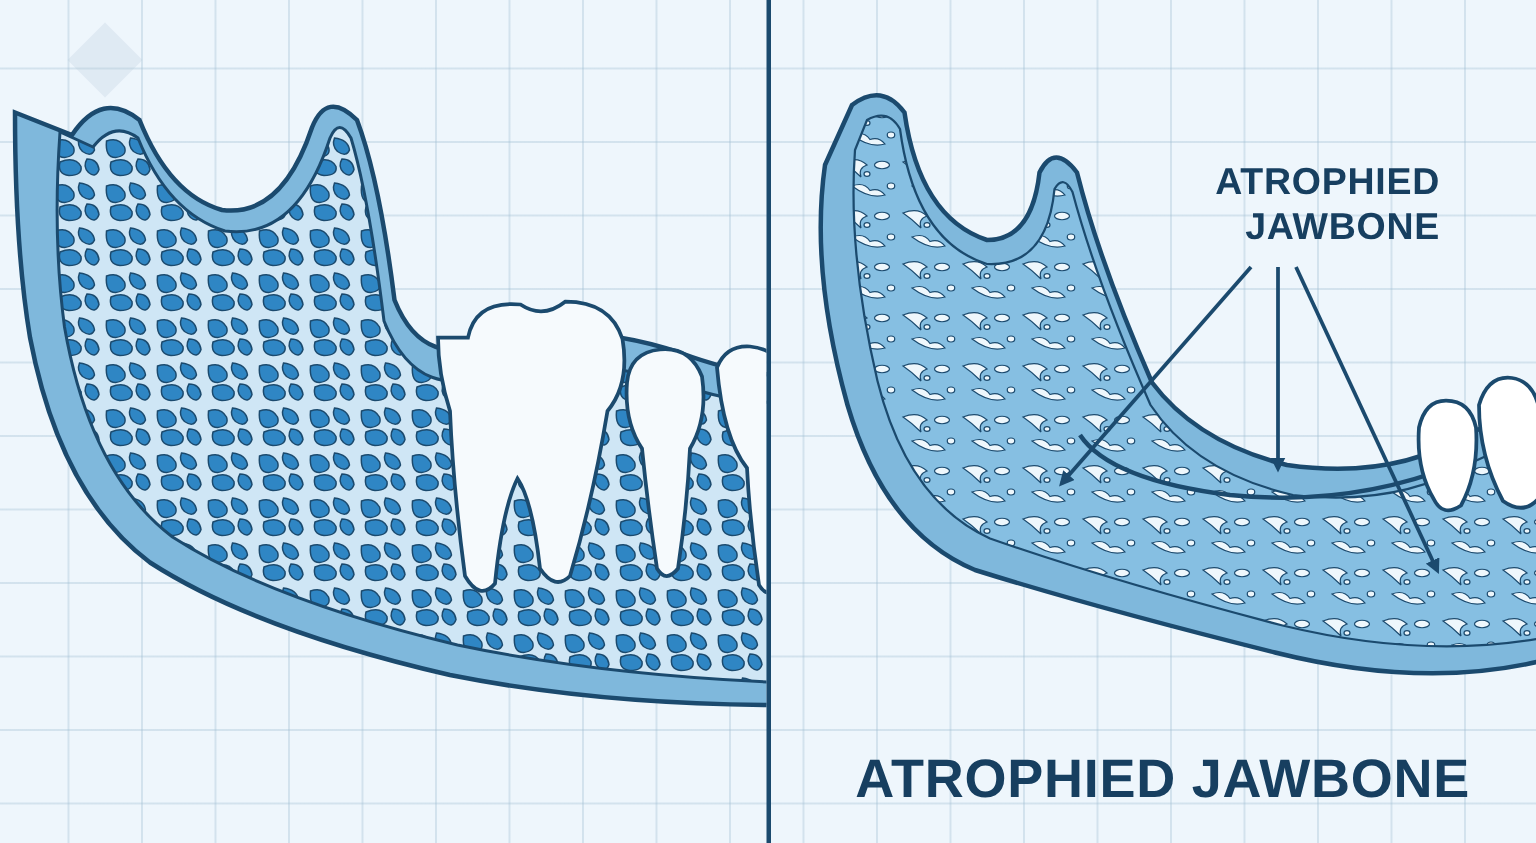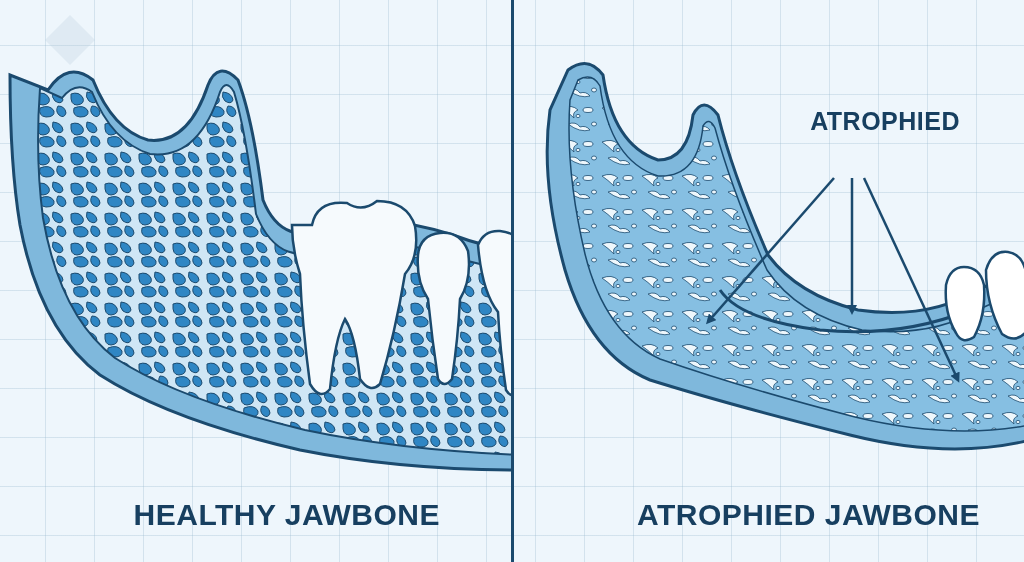--- a/index.html
+++ b/index.html
@@ -6,21 +6,21 @@
   body { width:1024px; height:562px; overflow:hidden; background:#eaf4fb; font-family:"Liberation Sans", sans-serif; }
   .stage { position:relative; width:1024px; height:562px;
     background-color:#eef6fc;
     background-image:
       linear-gradient(to right, rgba(160,190,210,0.35) 1px, transparent 1px),
       linear-gradient(to bottom, rgba(160,190,210,0.35) 1px, transparent 1px);
     background-size:49px 49px; background-position:-4px -4px; }
   svg.art { position:absolute; left:0; top:0; }
   .label { position:absolute; color:#173f60; font-weight:bold; letter-spacing:0.5px; text-align:right; }
   .label.left { left:80px; width:360px; top:498px; font-size:30px; }
-  .label.right { left:560px; width:420px; top:498px; font-size:30px; }
+  .label.right { left:560px; width:420px; top:498px; font-size:36px; }
   .label.callout { left:760px; width:200px; top:106px; font-size:25px; line-height:30px; }
   .divider { position:absolute; left:511px; top:0; width:3px; height:562px; background:#1b4a6e; }
 </style>
 </head>
 <body>
 
 <div class="stage">
   <svg class="art" width="1024" height="562" viewBox="0 0 1024 562">
     <defs>
       <pattern id="healthyPat" width="34" height="30" patternUnits="userSpaceOnUse">
@@ -77,16 +77,16 @@
       </g>
     </g>
 
     <path d="M45,40 l25,-25 l25,25 l-25,25z" fill="rgba(180,200,215,0.25)"></path>
   </svg>
 
   <div class="divider"></div>
 
   <div class="label callout">
     <div>ATROPHIED</div>
+    <div>JAWBONE</div>
   </div>
-  <div class="label left">HEALTHY JAWBONE</div>
   <div class="label right">ATROPHIED JAWBONE</div>
 </div>
 
 </body></html>

